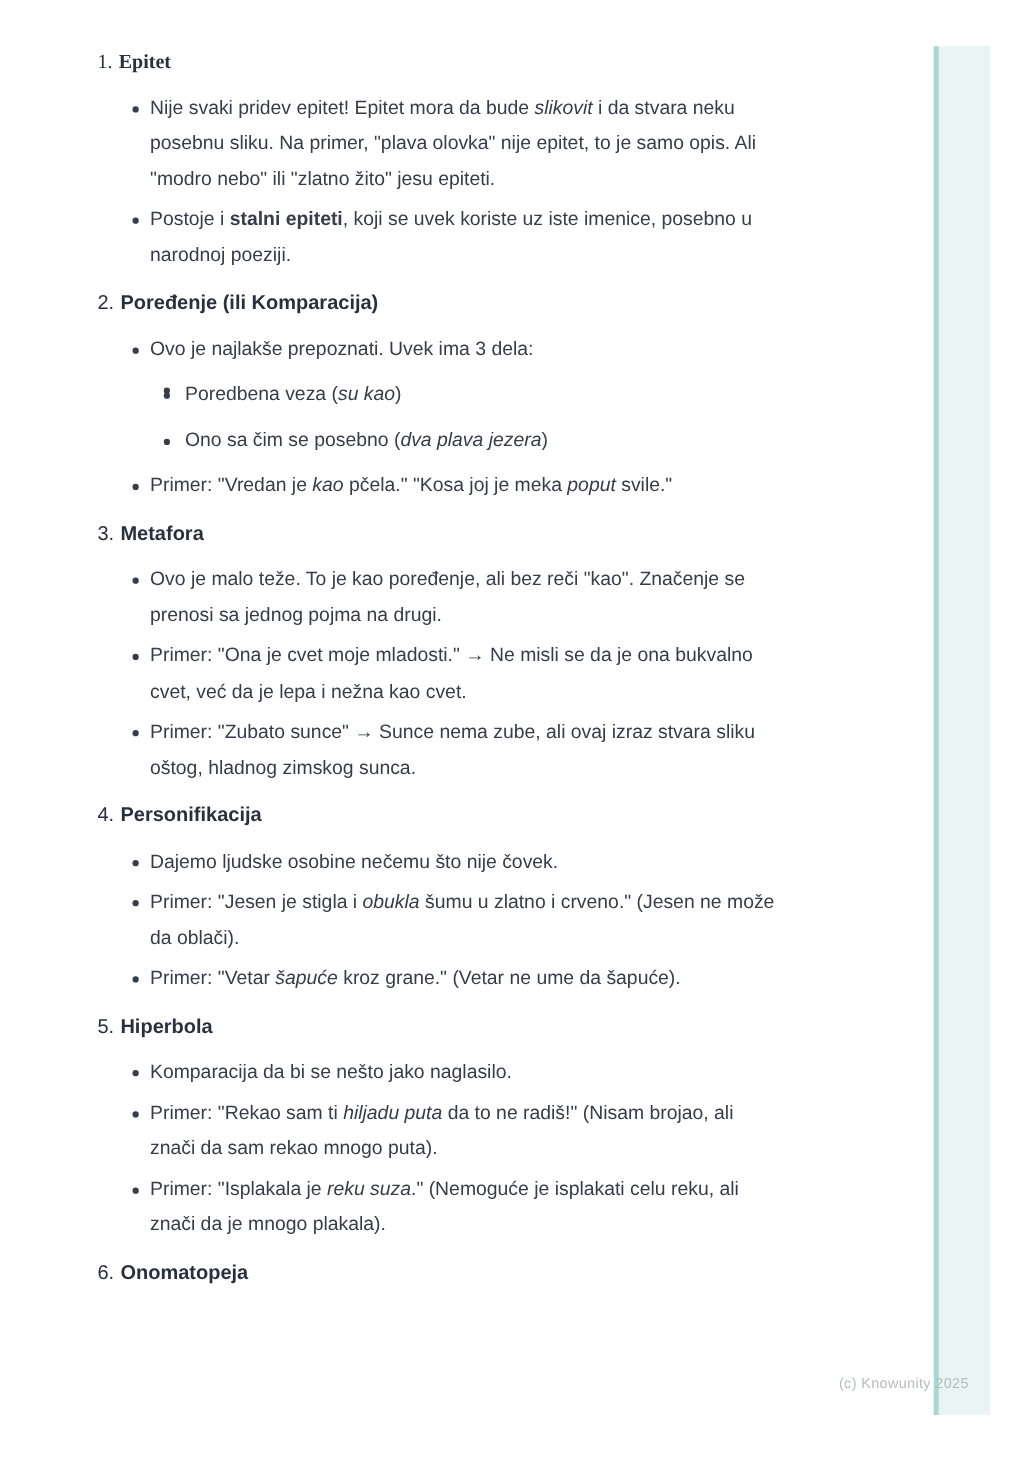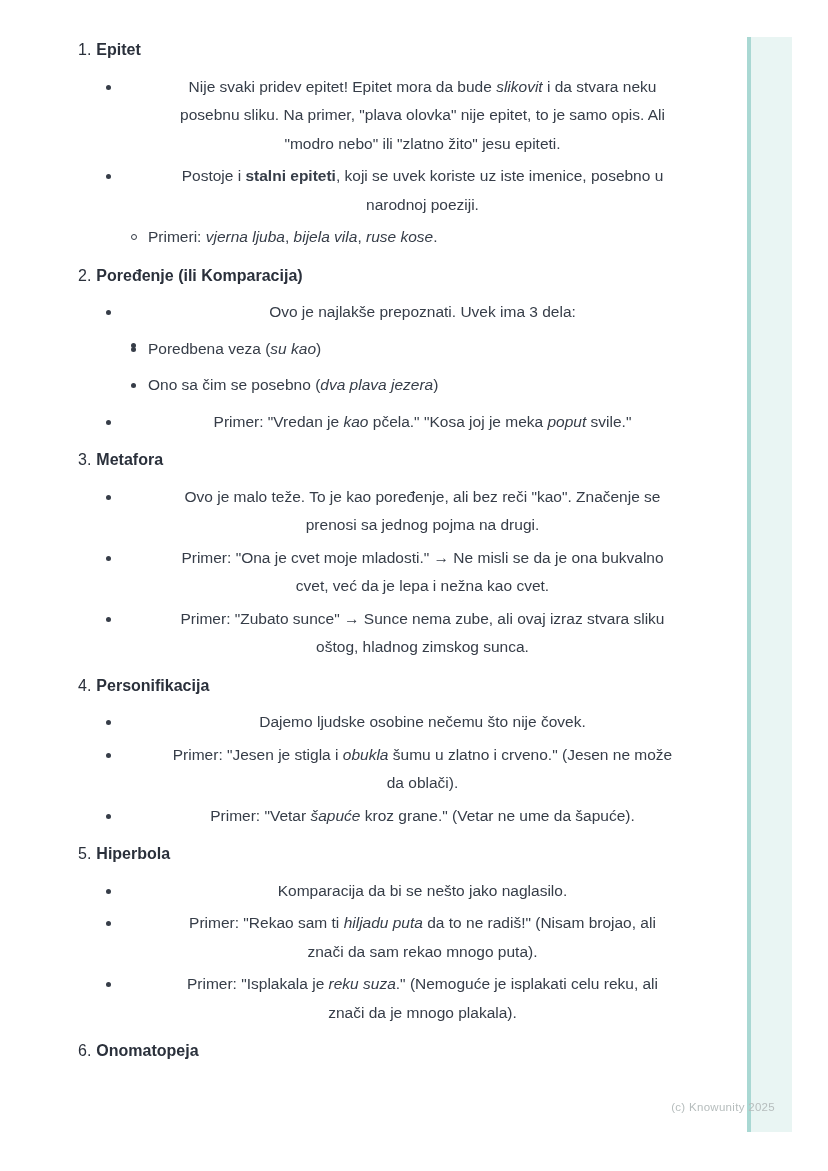--- a/index.html
+++ b/index.html
@@ -17,38 +17,38 @@
     width: 665px;
     font-size: 15.5px;
     line-height: 28.5px;
   }
   .sec-h {
     padding-left: 18px;
     margin: 10px 0 8px 0;
     color: #2a303b;
     font-size: 16px;
   }
-  .sec:first-child .sec-h { margin-top: 0; }
+  .sec:first-child .sec-h { margin-top: 0; font-family: Liberation Serif, serif; }
   .sec-num { font-weight: 400; }
   .sec-title { font-weight: 700; margin-left: 5px; }
   .li {
     position: relative;
     padding-left: 60px;
     margin-bottom: 4px;
   }
   .li.spaced { margin-bottom: 8px; }
   .li .text { white-space: pre-wrap; }
   .li .marker {
     position: absolute;
     top: 12px;
     width: 5px; height: 5px;
     border-radius: 50%;
     background: #363d48;
   }
-  .li.lvl1 { padding-left: 60px; text-align: center; }
+  .li.lvl1 { padding-left: 60px; }
   .li.lvl1 .marker { left: 46px; }
   .li.lvl2 { padding-left: 88px; }
   .li.lvl2 .marker { left: 71px; }
   .li .marker.circle {
     background: transparent;
     border: 1.5px solid #363d48;
     width: 4px; height: 4px;
     top: 11px;
   }
   .accent-bar {
@@ -77,21 +77,20 @@
   <div class="sec">
     <div class="sec-h">
       <span class="sec-num">1.</span><span class="sec-title">Epitet</span>
     </div>
     <div class="sec-items">
         <div class="li lvl1"><span class="marker"></span><span class="text"><span class="">Nije svaki pridev epitet! Epitet mora da bude </span><span class="i">slikovit</span><span class=""> i da stvara neku
 posebnu sliku. Na primer, "plava olovka" nije epitet, to je samo opis. Ali
 "modro nebo" ili "zlatno žito" jesu epiteti.</span></span></div>
         <div class="li lvl1"><span class="marker"></span><span class="text"><span class="">Postoje i </span><span class="b ">stalni epiteti</span><span class="">, koji se uvek koriste uz iste imenice, posebno u
 narodnoj poeziji.</span></span></div>
-        <div class="li lvl2"><span class="marker circle"></span><span class="text"><span class="">Primeri: </span><span class="i">vjerna ljuba</span><span class="">, </span><span class="i">bijela vila</span><span class="">, </span><span class="i">ruse kose</span><span class="">.</span></span></div>
       </div>
   </div>
 
   <div class="sec">
     <div class="sec-h">
       <span class="sec-num">2.</span><span class="sec-title">Poređenje (ili Komparacija)</span>
     </div>
     <div class="sec-items">
         <div class="li lvl1"><span class="marker"></span><span class="text"><span class="">Ovo je najlakše prepoznati. Uvek ima 3 dela:</span></span></div>
         <div class="li lvl2 spaced"><span class="marker"></span></div>

